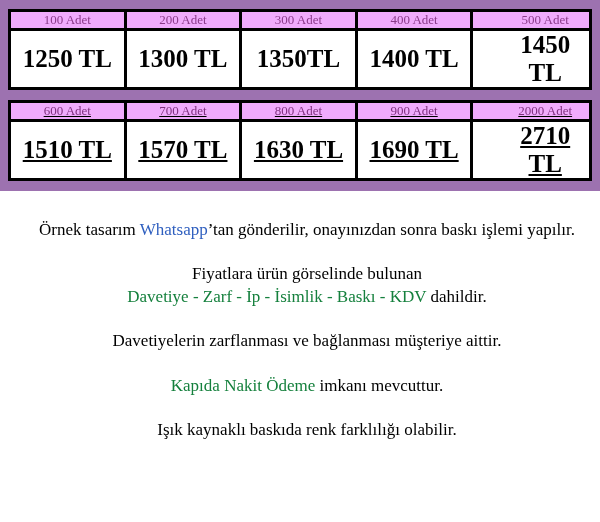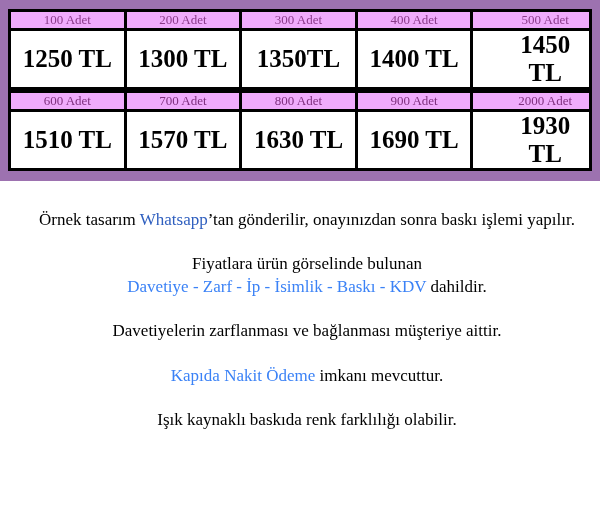--- a/index.html
+++ b/index.html
@@ -23,20 +23,22 @@
 
   .price-table {
     width: 100%;
     border-collapse: separate;
     border-spacing: 0;
     background: #ffffff;
     border: 3px solid #000000;
     box-sizing: border-box;
   }
   .price-table + .price-table {
+    margin-top: 10px;
+    text-decoration: underline;
   }
 
   .price-table td {
     border-right: 3px solid #000000;
     text-align: center;
     padding: 0;
     width: 20%;
   }
   .price-table td:last-child {
     border-right: none;
@@ -77,21 +79,21 @@
   .note-block:last-child {
     margin-bottom: 0;
   }
   .note-line {
     display: block;
   }
   .accent-blue {
     color: #2f5fbf;
   }
   .accent-red {
-    color: #3b82f6;
+    color: #15803d;
     margin-top: 31px;
   }
 </style>
 </head>
 <body>
 
 <div class="price-panel">
 
   <table class="price-table">
     <tbody>
@@ -119,21 +121,21 @@
       <td class="qty-cell dark">700 Adet</td>
       <td class="qty-cell dark">800 Adet</td>
       <td class="qty-cell dark">900 Adet</td>
       <td class="qty-cell dark">2000 Adet</td>
     </tr>
     <tr>
       <td class="price-cell">1510 TL</td>
       <td class="price-cell">1570 TL</td>
       <td class="price-cell">1630 TL</td>
       <td class="price-cell">1690 TL</td>
-      <td class="price-cell">1930 TL</td>
+      <td class="price-cell">2710 TL</td>
     </tr>
   </tbody>
     </table>
 
 </div>
 
 <div class="notes">
 
   <div class="note-block">
     <span class="note-line"><span>Örnek tasarım </span><span class="accent-blue">Whatsapp</span><span>’tan gönderilir, onayınızdan sonra baskı işlemi yapılır.</span></span>

